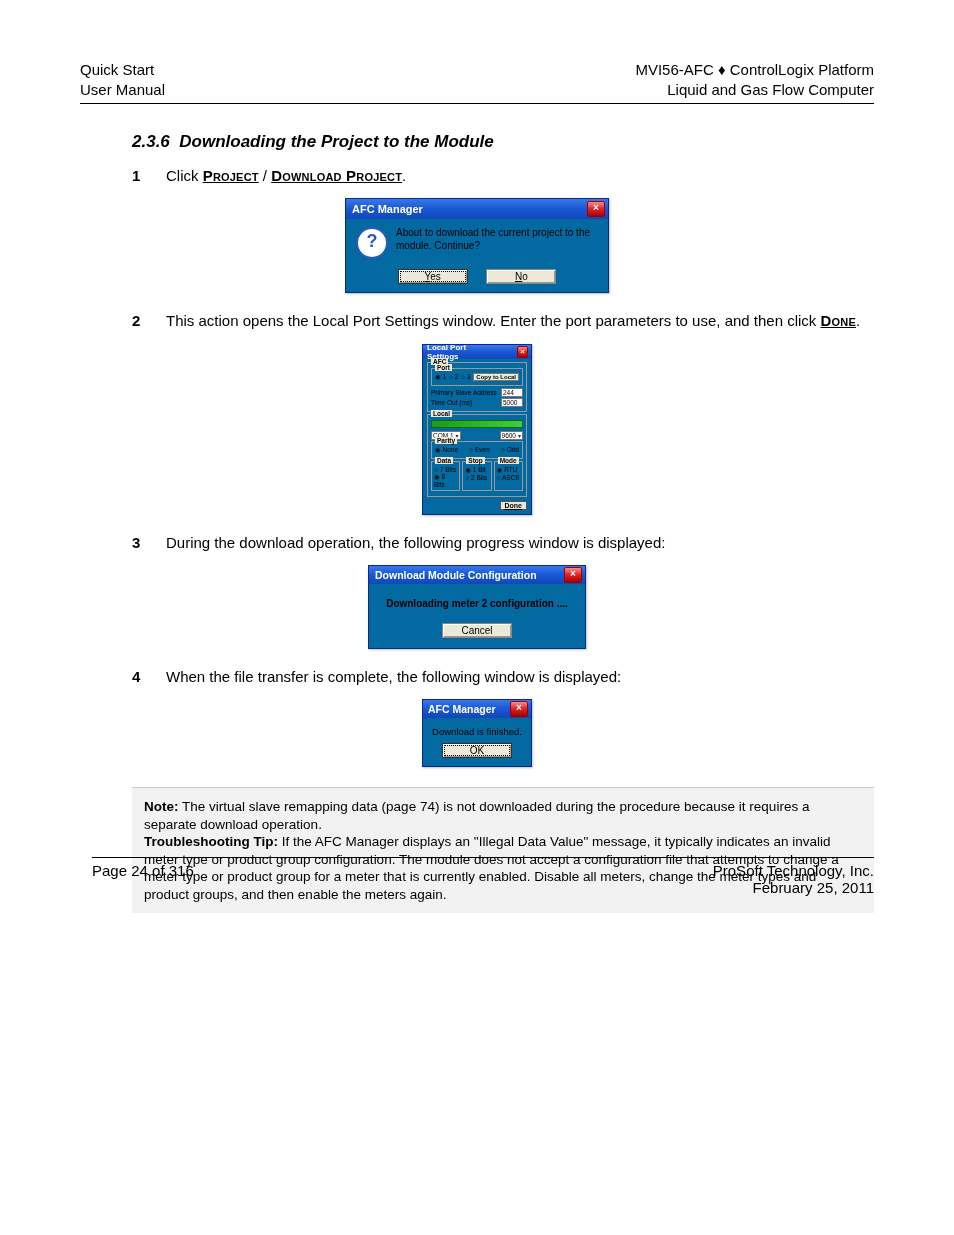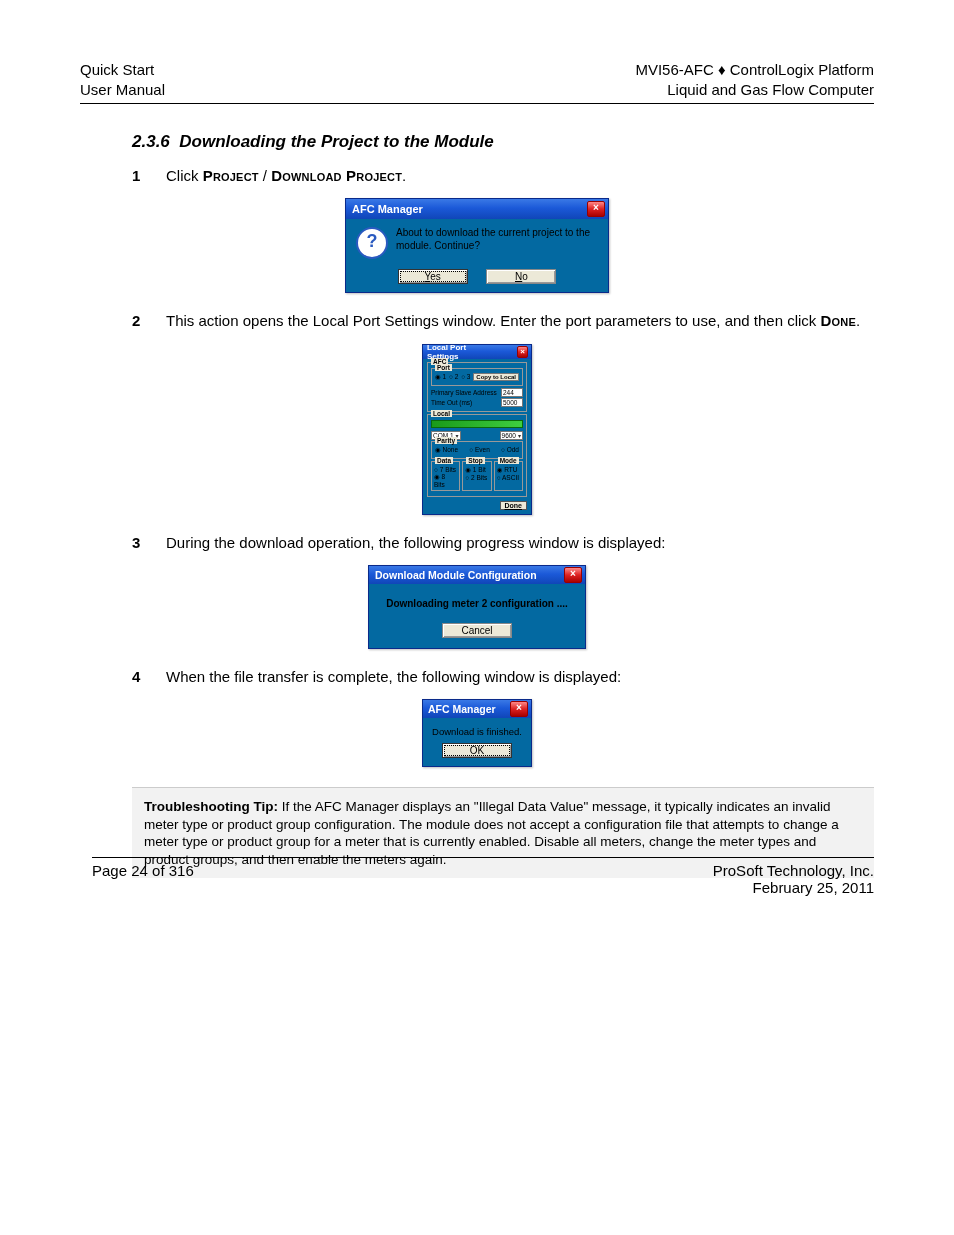--- a/index.html
+++ b/index.html
@@ -37,21 +37,21 @@
     display: flex;
     margin: 8px 0 12px 52px;
     line-height: 1.35;
   }
   .step-num {
     font-weight: bold;
     width: 34px;
     flex: 0 0 34px;
   }
   .step-body { flex: 1; }
-  .smallcaps { font-variant: small-caps; font-weight: bold; letter-spacing: 0.2px; }
+  .smallcaps { font-variant: small-caps; font-weight: bold; letter-spacing: 0.2px; text-decoration: underline; }
   .fig {
     display: flex;
     justify-content: center;
     margin: 6px 0 18px 0;
   }
 
   
   .xp-window {
     border: 1px solid #0a2a8a;
     background: #0369a1;
@@ -324,20 +324,23 @@
     </div>
     <div class="xp-body">
       <div>Download is finished.</div>
       <span class="xp-btn default">OK</span>
     </div>
   </div>
 </div>
 
 <div class="notebox">
   <div>
+    <b>Note:</b><span> The virtual slave remapping data (page 74) is not downloaded during the procedure because it requires a separate download operation.</span>
+  </div>
+  <div>
     <b>Troubleshooting Tip:</b><span> If the AFC Manager displays an "Illegal Data Value" message, it typically indicates an invalid meter type or product group configuration. The module does not accept a configuration file that attempts to change a meter type or product group for a meter that is currently enabled. Disable all meters, change the meter types and product groups, and then enable the meters again.</span>
   </div>
 </div>
 
 <div class="footer">
   <div>Page 24 of 316</div>
   <div class="footer-right">
     <div>ProSoft Technology, Inc.</div>
     <div>February 25, 2011</div>
   </div>

